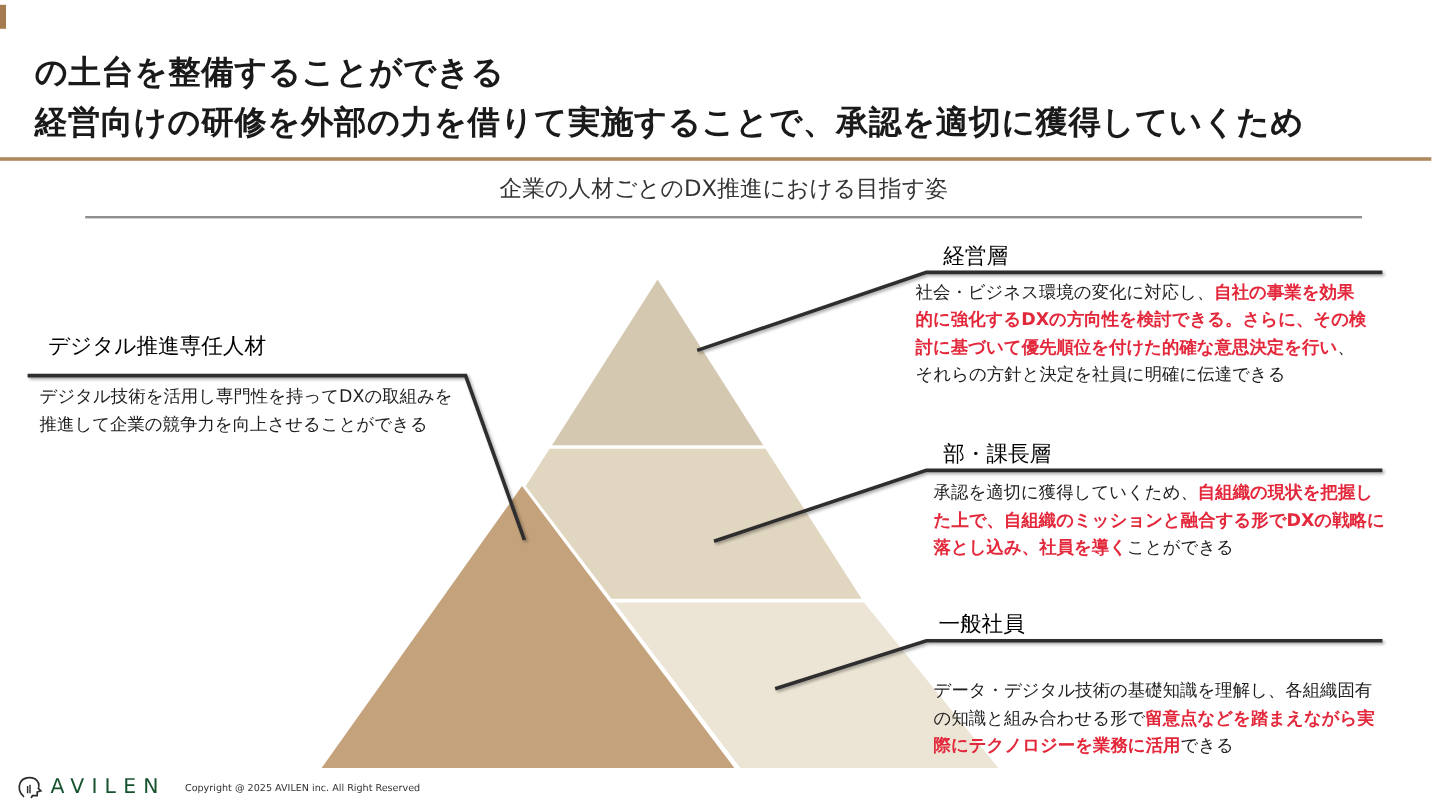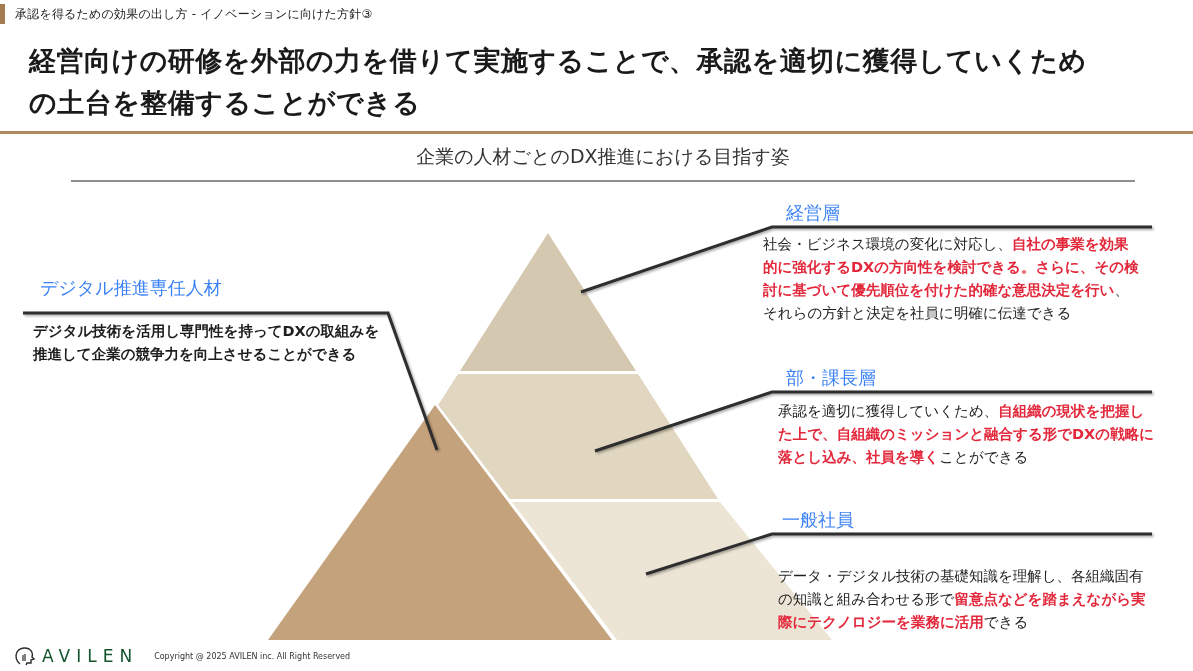--- a/index.html
+++ b/index.html
@@ -24,40 +24,39 @@
   .rule-brown { position:absolute; left:0; top:131px; width:1193px; height:3px; background:#b08a5f; }
 
   .subtitle {
     position:absolute; left:71px; top:144px; width:1064px; text-align:center;
     font-size:19px; color:#333;
   }
   .rule-gray { position:absolute; left:71px; top:180px; width:1064px; height:2px; background:#8f8f8f; }
 
   .diagram { position:absolute; left:0; top:0; width:1193px; height:671px; }
 
-  .tier-title { position:absolute; font-size:18px; color:#3b82f6; }
+  .tier-title { position:absolute; font-size:18px; color:#000000; }
   .tier-desc { position:absolute; font-size:14.5px; line-height:23px; color:#1e1e1e; }
   .red { color:#e3283b; font-weight:bold; }
 
   .footer { position:absolute; left:14px; top:646px; display:flex; align-items:center; }
   .logo-icon { width:22px; height:20px; margin-right:6px; }
   .logo-text { font-size:17px; letter-spacing:6px; color:#14532d; font-family:"DejaVu Sans","Liberation Sans",sans-serif; }
   .copyright { font-size:8px; color:#333; margin-left:16px; }
 </style>
 </head>
 <body>
 
 <div class="section-tag">
   <div class="bar"></div>
-  <span class="txt">承認を得るための効果の出し方 - イノベーションに向けた方針③</span>
 </div>
 
 <div class="headline">
+  <div>の土台を整備することができる</div>
   <div>経営向けの研修を外部の力を借りて実施することで、承認を適切に獲得していくため</div>
-  <div>の土台を整備することができる</div>
 </div>
 <div class="rule-brown"></div>
 
 <div class="subtitle">企業の人材ごとのDX推進における目指す姿</div>
 <div class="rule-gray"></div>
 
 <svg class="diagram" viewBox="0 0 1193 671" xmlns="http://www.w3.org/2000/svg">
   <defs>
     <filter id="sh" x="-10%" y="-10%" width="130%" height="130%">
       <feDropShadow dx="1.5" dy="1.5" stdDeviation="1.2" flood-color="#000" flood-opacity="0.35"></feDropShadow>
@@ -88,21 +87,21 @@
 <div class="tier-desc" style="left:778px; top:400px; width:380px;">
   <span>承認を適切に獲得していくため、</span><span class="red">自組織の現状を把握した上で、自組織のミッションと融合する形でDXの戦略に落とし込み、社員を導く</span><span>ことができる</span>
 </div>
 
 <div class="tier-title" style="left:782px; top:508px;">一般社員</div>
 <div class="tier-desc" style="left:778px; top:565px; width:380px;">
   <span>データ・デジタル技術の基礎知識を理解し、各組織固有の知識と組み合わせる形で</span><span class="red">留意点などを踏まえながら実際にテクノロジーを業務に活用</span><span>できる</span>
 </div>
 
 <div class="tier-title" style="left:40px; top:276px;">デジタル推進専任人材</div>
-<div class="tier-desc" style="left:33px; top:320px; width:355px;font-weight:bold;">デジタル技術を活用し専門性を持ってDXの取組みを推進して企業の競争力を向上させることができる</div>
+<div class="tier-desc" style="left:33px; top:320px; width:355px;">デジタル技術を活用し専門性を持ってDXの取組みを推進して企業の競争力を向上させることができる</div>
 
 <div class="footer">
   <svg class="logo-icon" viewBox="0 0 22 20" xmlns="http://www.w3.org/2000/svg">
     <path d="M6 18 C2 15 1 10 3 6 C5 2 11 1 15 3 C18 5 19 8 18 11 L20 13 L17 14 L17 17 L13 17 L12 19" fill="none" stroke="#2b2b2b" stroke-width="1.4"></path>
     <line x1="9" y1="9" x2="9" y2="15" stroke="#2b2b2b" stroke-width="1.2"></line>
     <line x1="11" y1="8" x2="11" y2="15" stroke="#2b2b2b" stroke-width="1.2"></line>
   </svg>
   <span class="logo-text">AVILEN</span>
   <span class="copyright">Copyright @ 2025 AVILEN inc. All Right Reserved</span>
 </div>

